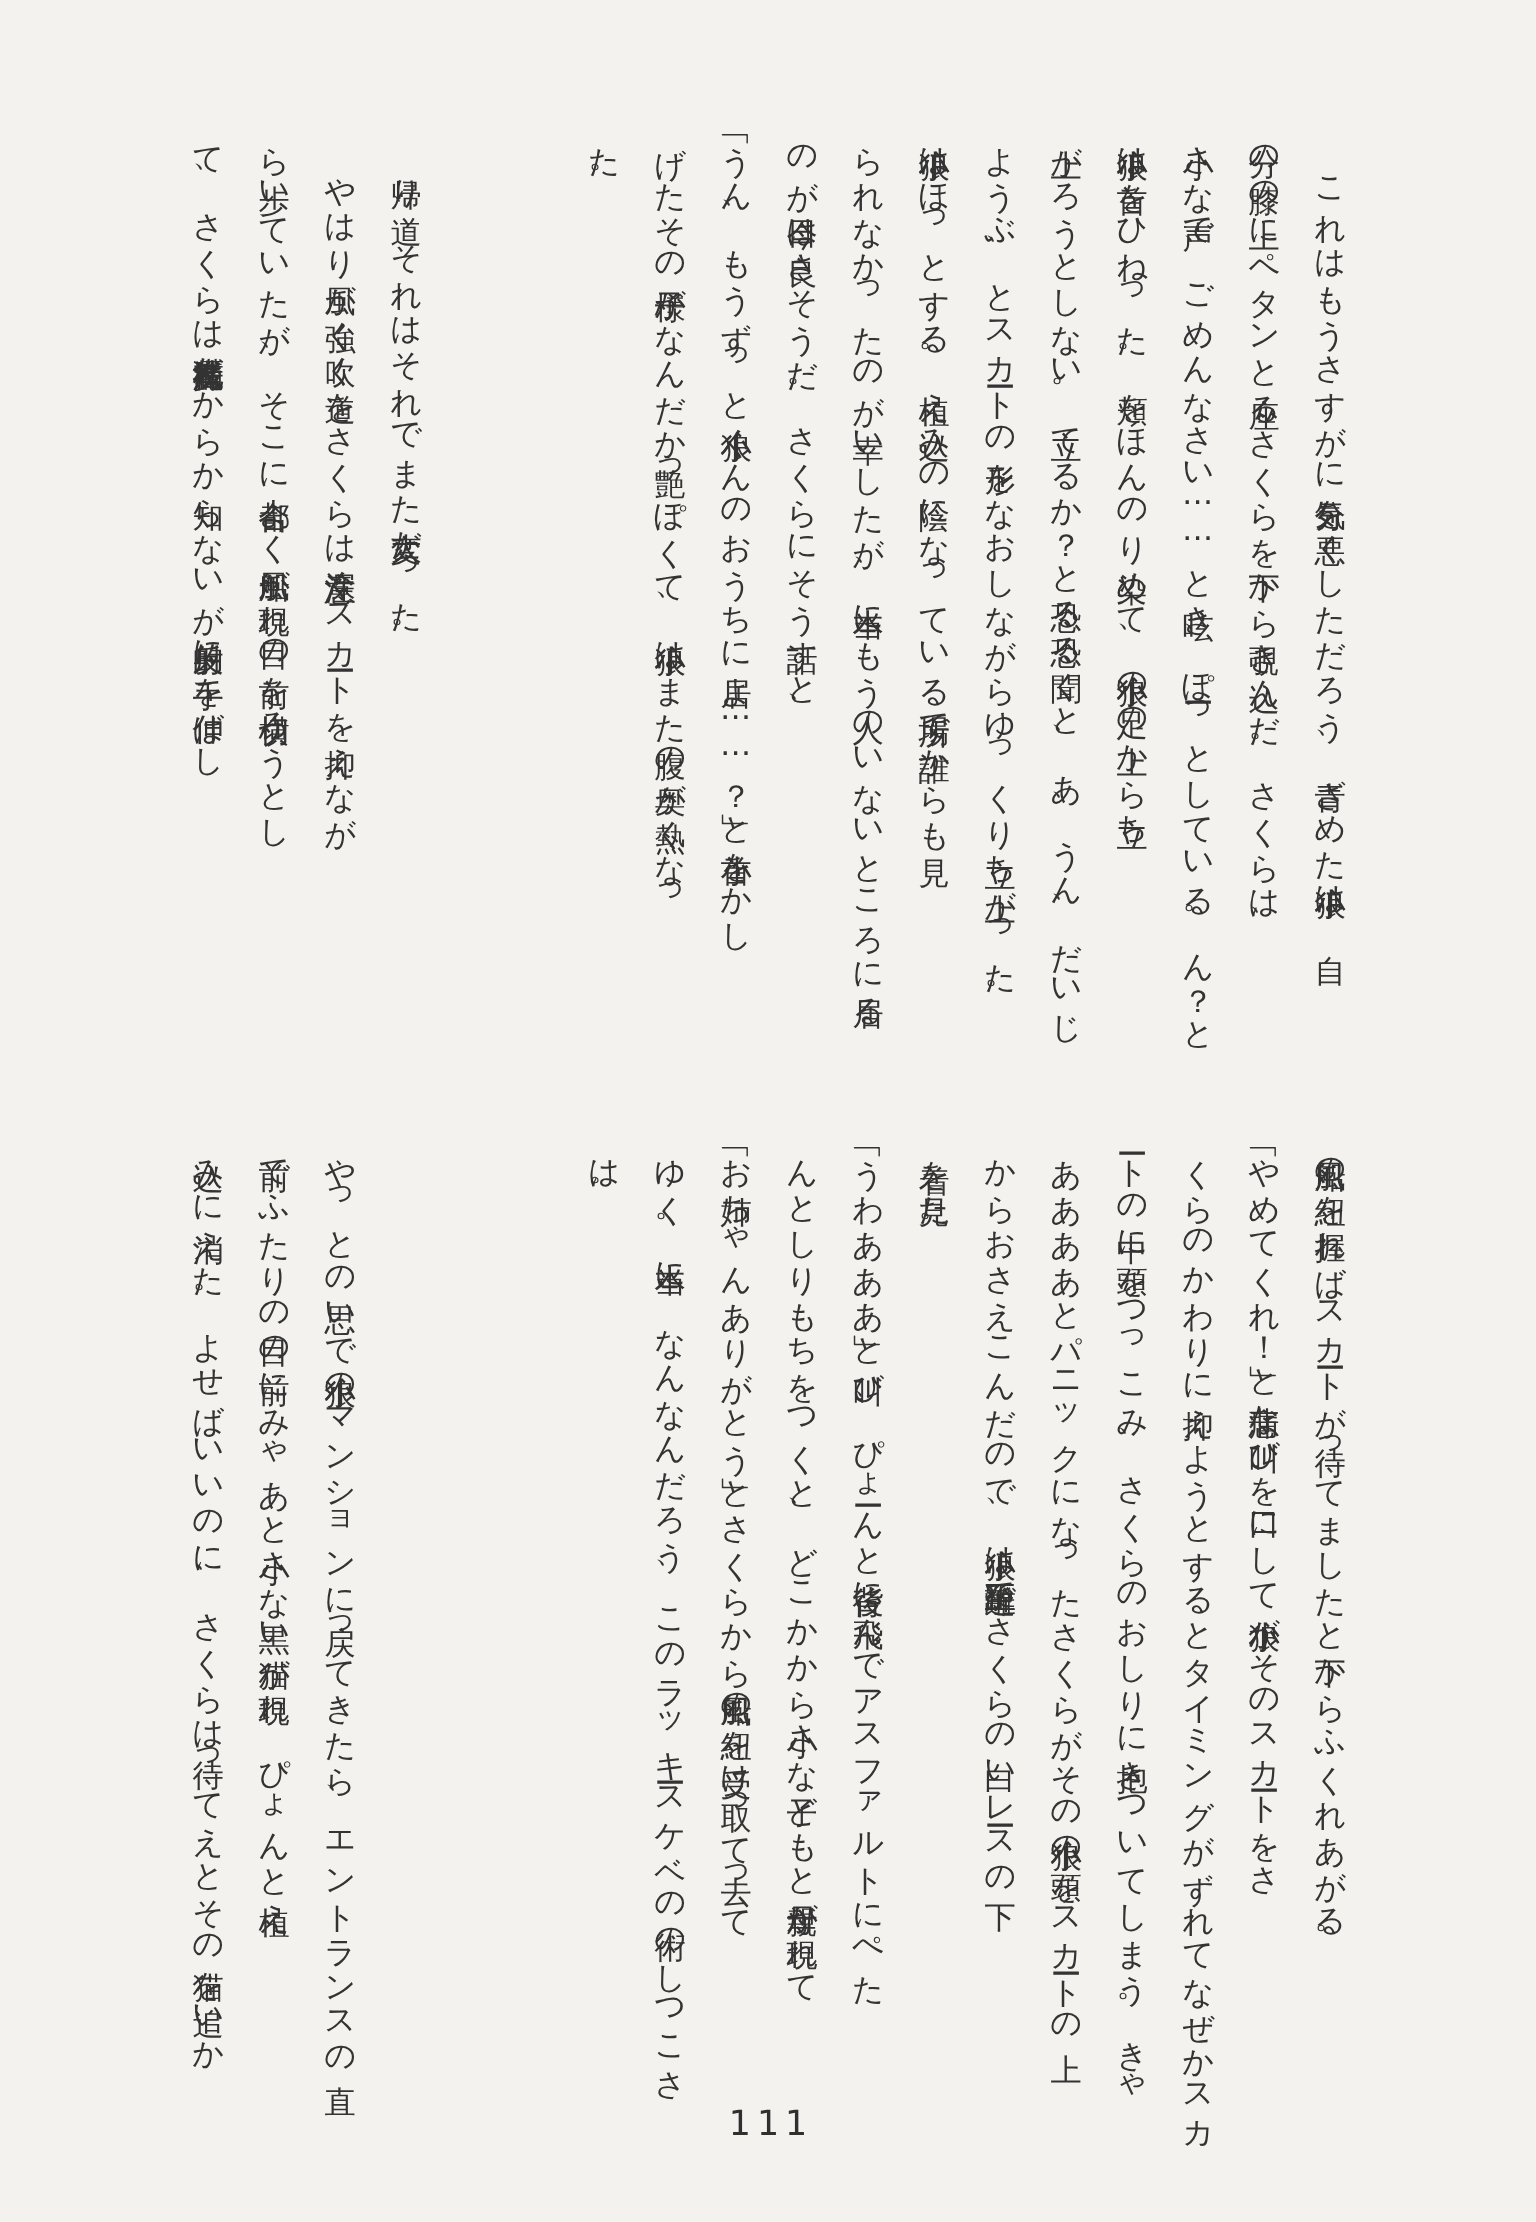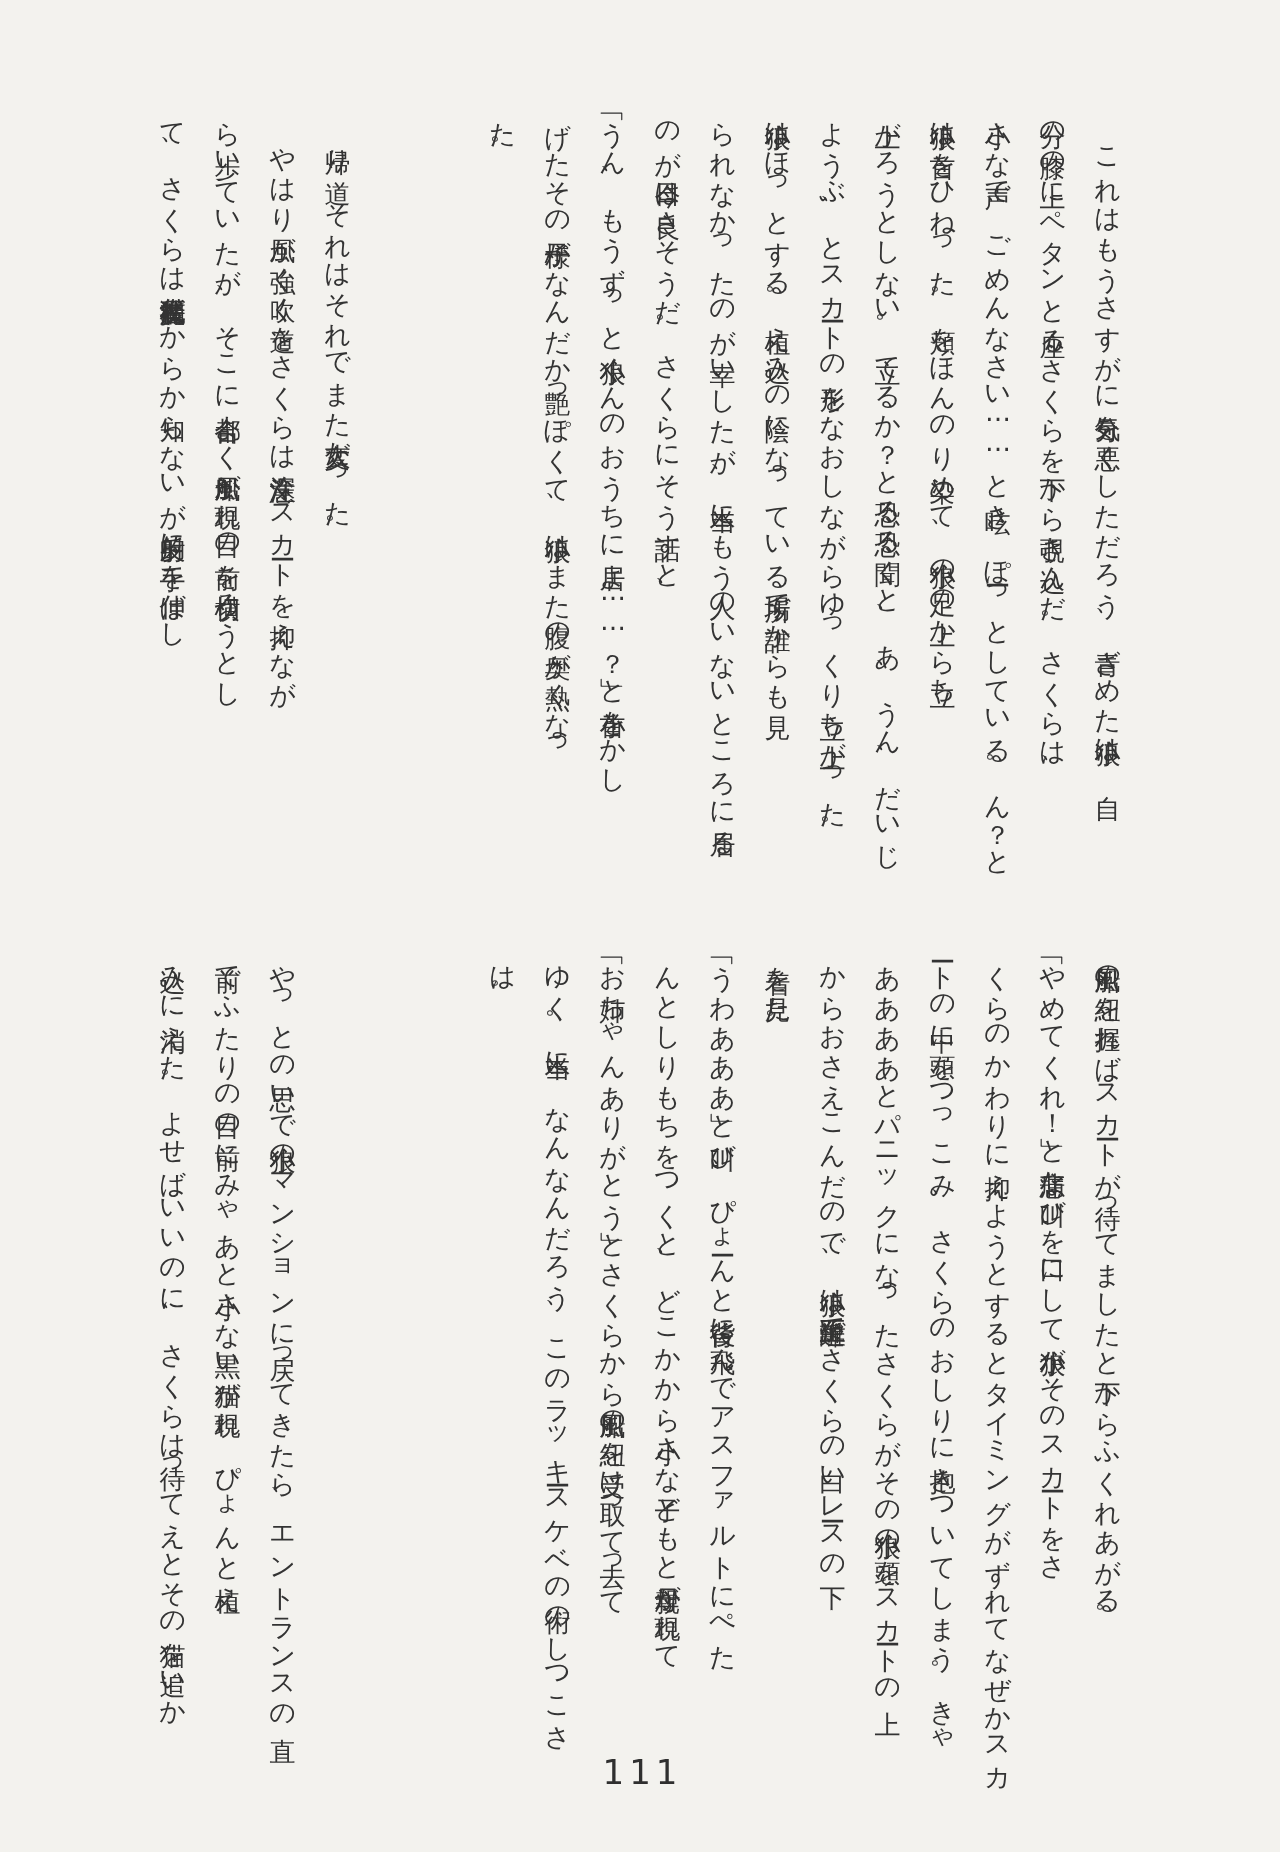--- a/index.html
+++ b/index.html
@@ -36,21 +36,21 @@
   .vblock p.col {
     margin: 0;
     padding: 0;
   }
   .page-number {
     position: absolute;
     top: 1752px;
     left: 0;
     width: 100%;
     text-align: center;
-    font-size: 34px;
+    font-size: 29px;
     letter-spacing: 5px;
     text-indent: 5px;
     color: #2f2f2f;
   }
 </style>
 </head>
 <body>
 
 <div class="page">
 

